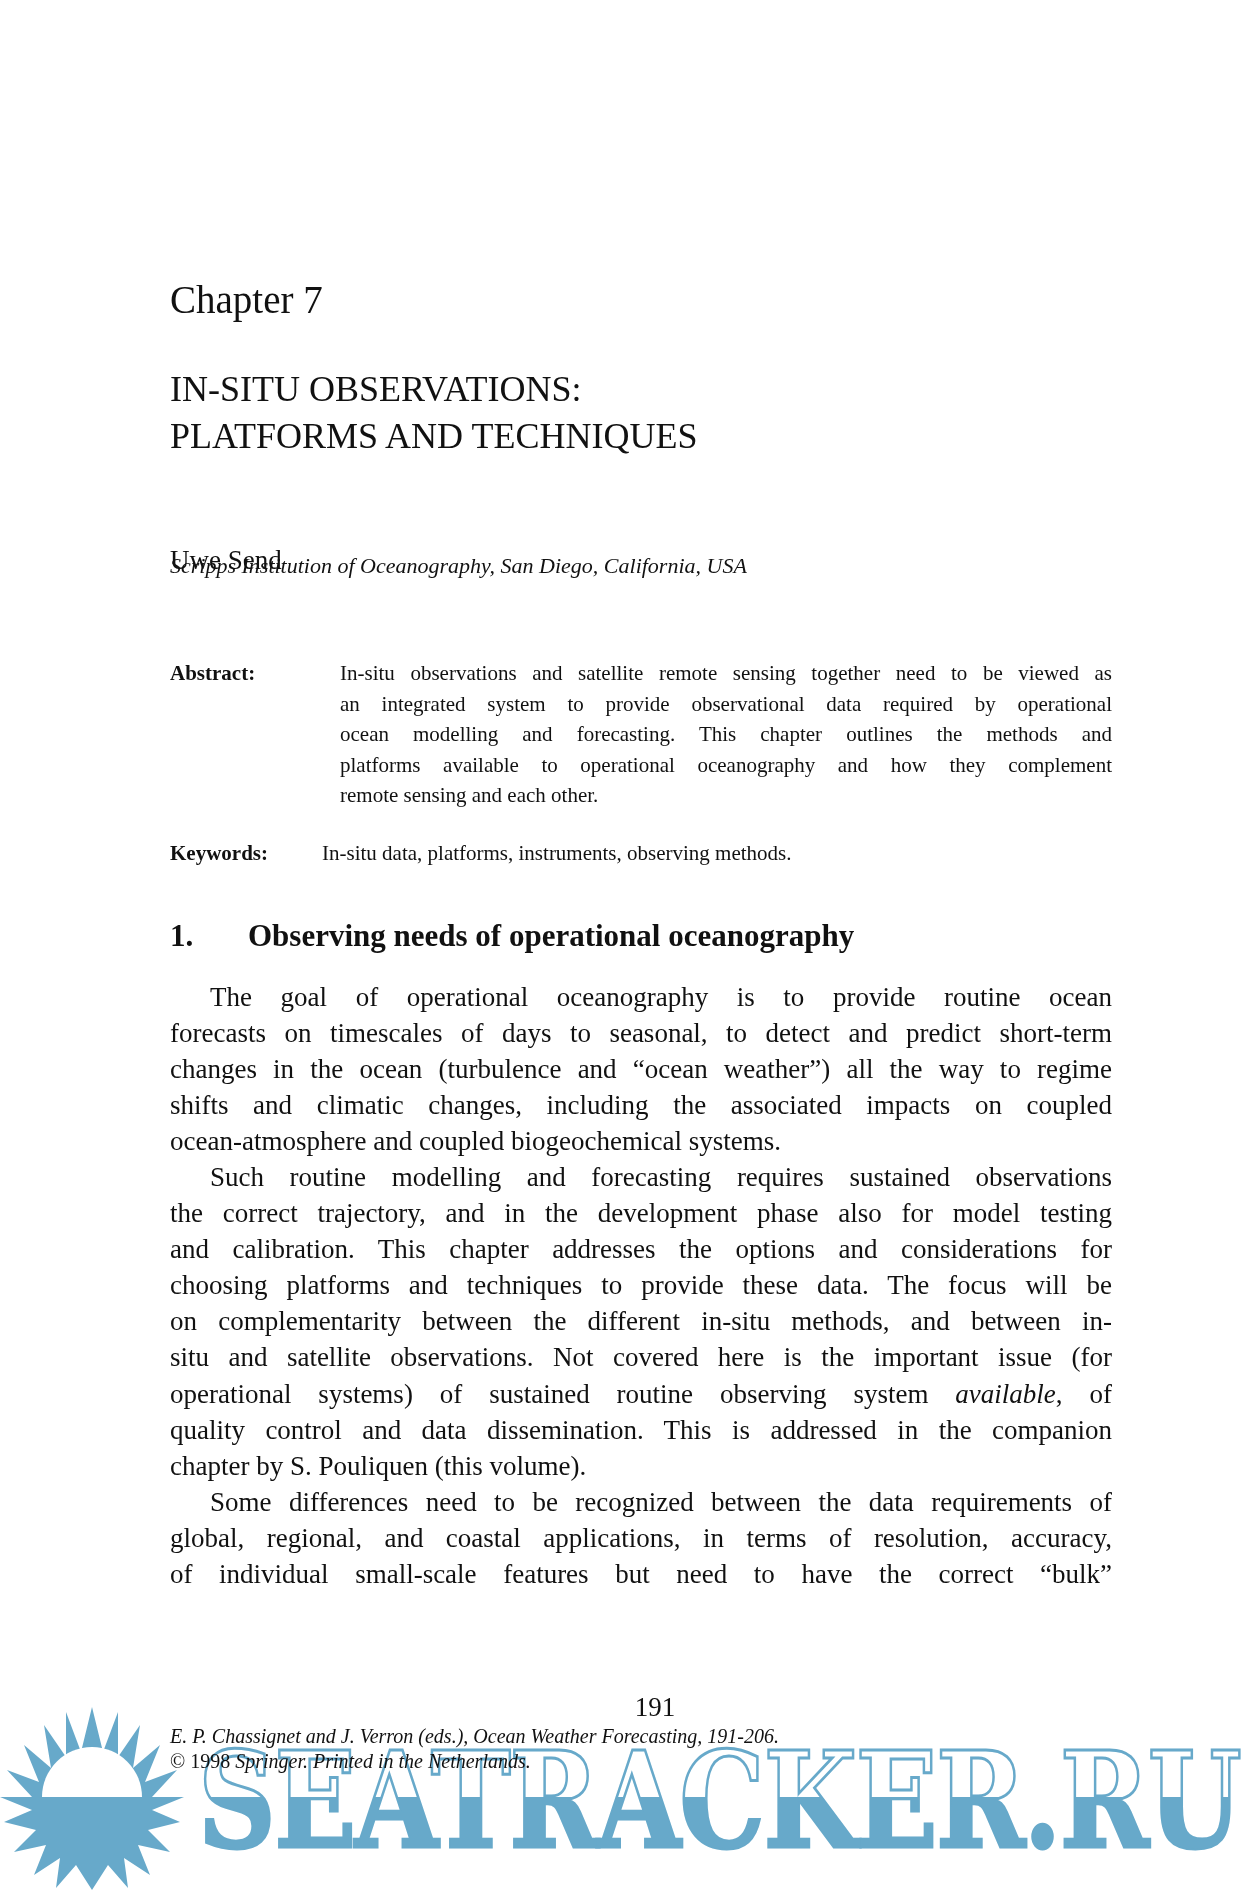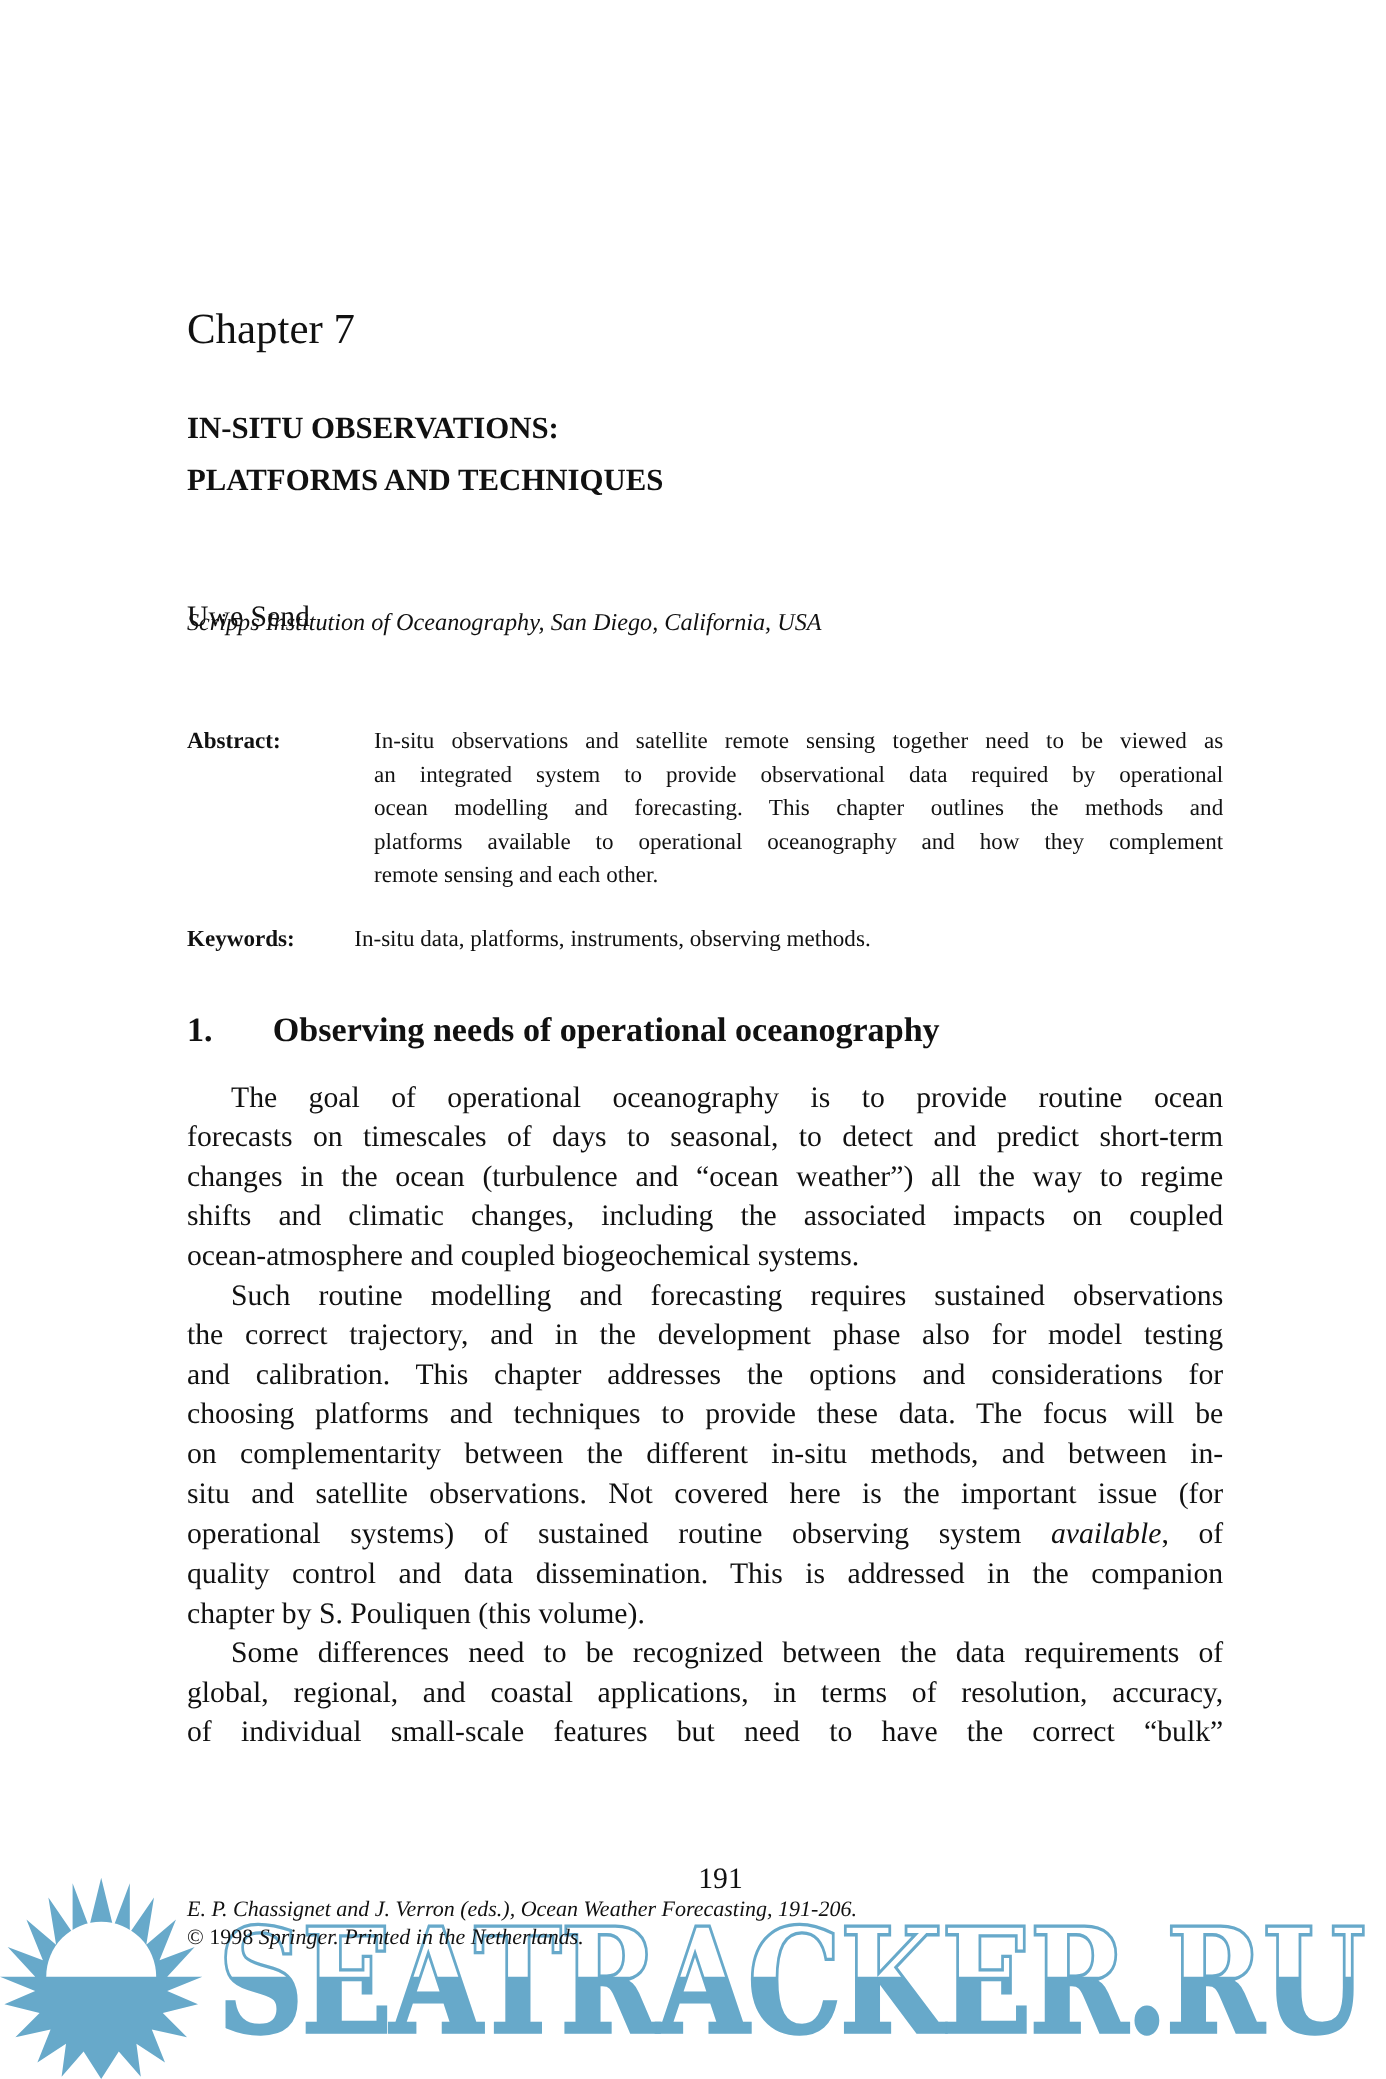--- a/index.html
+++ b/index.html
@@ -2,21 +2,21 @@
 <html><head>
 <meta charset="utf-8">
 <style>
   html, body { margin: 0; padding: 0; background: #ffffff; }
   body {
     width: 1260px; height: 1890px; position: relative; overflow: hidden;
     font-family: "Liberation Serif", "DejaVu Serif", serif; color: #111111;
   }
   .abs { position: absolute; white-space: nowrap; }
   .chapter-label { left: 170px; top: 278px; font-size: 39px; line-height: 44px; }
-  .chapter-title { left: 170px; top: 366px; font-size: 28px; line-height: 47px; font-weight: bold; }
+  .chapter-title { left: 170px; top: 366px; font-size: 36px; line-height: 47px; font-weight: normal; }
   .author { left: 170px; top: 500px; font-size: 27px; line-height: 32px; margin-top: 44px; }
   .affiliation { left: 170px; top: 553px; font-size: 22px; line-height: 26px; font-style: italic; }
 
   .abstract-label { left: 170px; top: 658px; font-size: 21px; font-weight: bold; line-height: 30.5px; }
   .abstract-body {
     position: absolute; left: 320px; top: 658px; width: 792px;
     font-size: 21px; line-height: 30.5px; text-align: justify;
   }
   .abstract-body span { display: block; text-align: justify; text-align-last: justify; margin-left: 20px; }
   .abstract-body span.last { text-align-last: left; }

